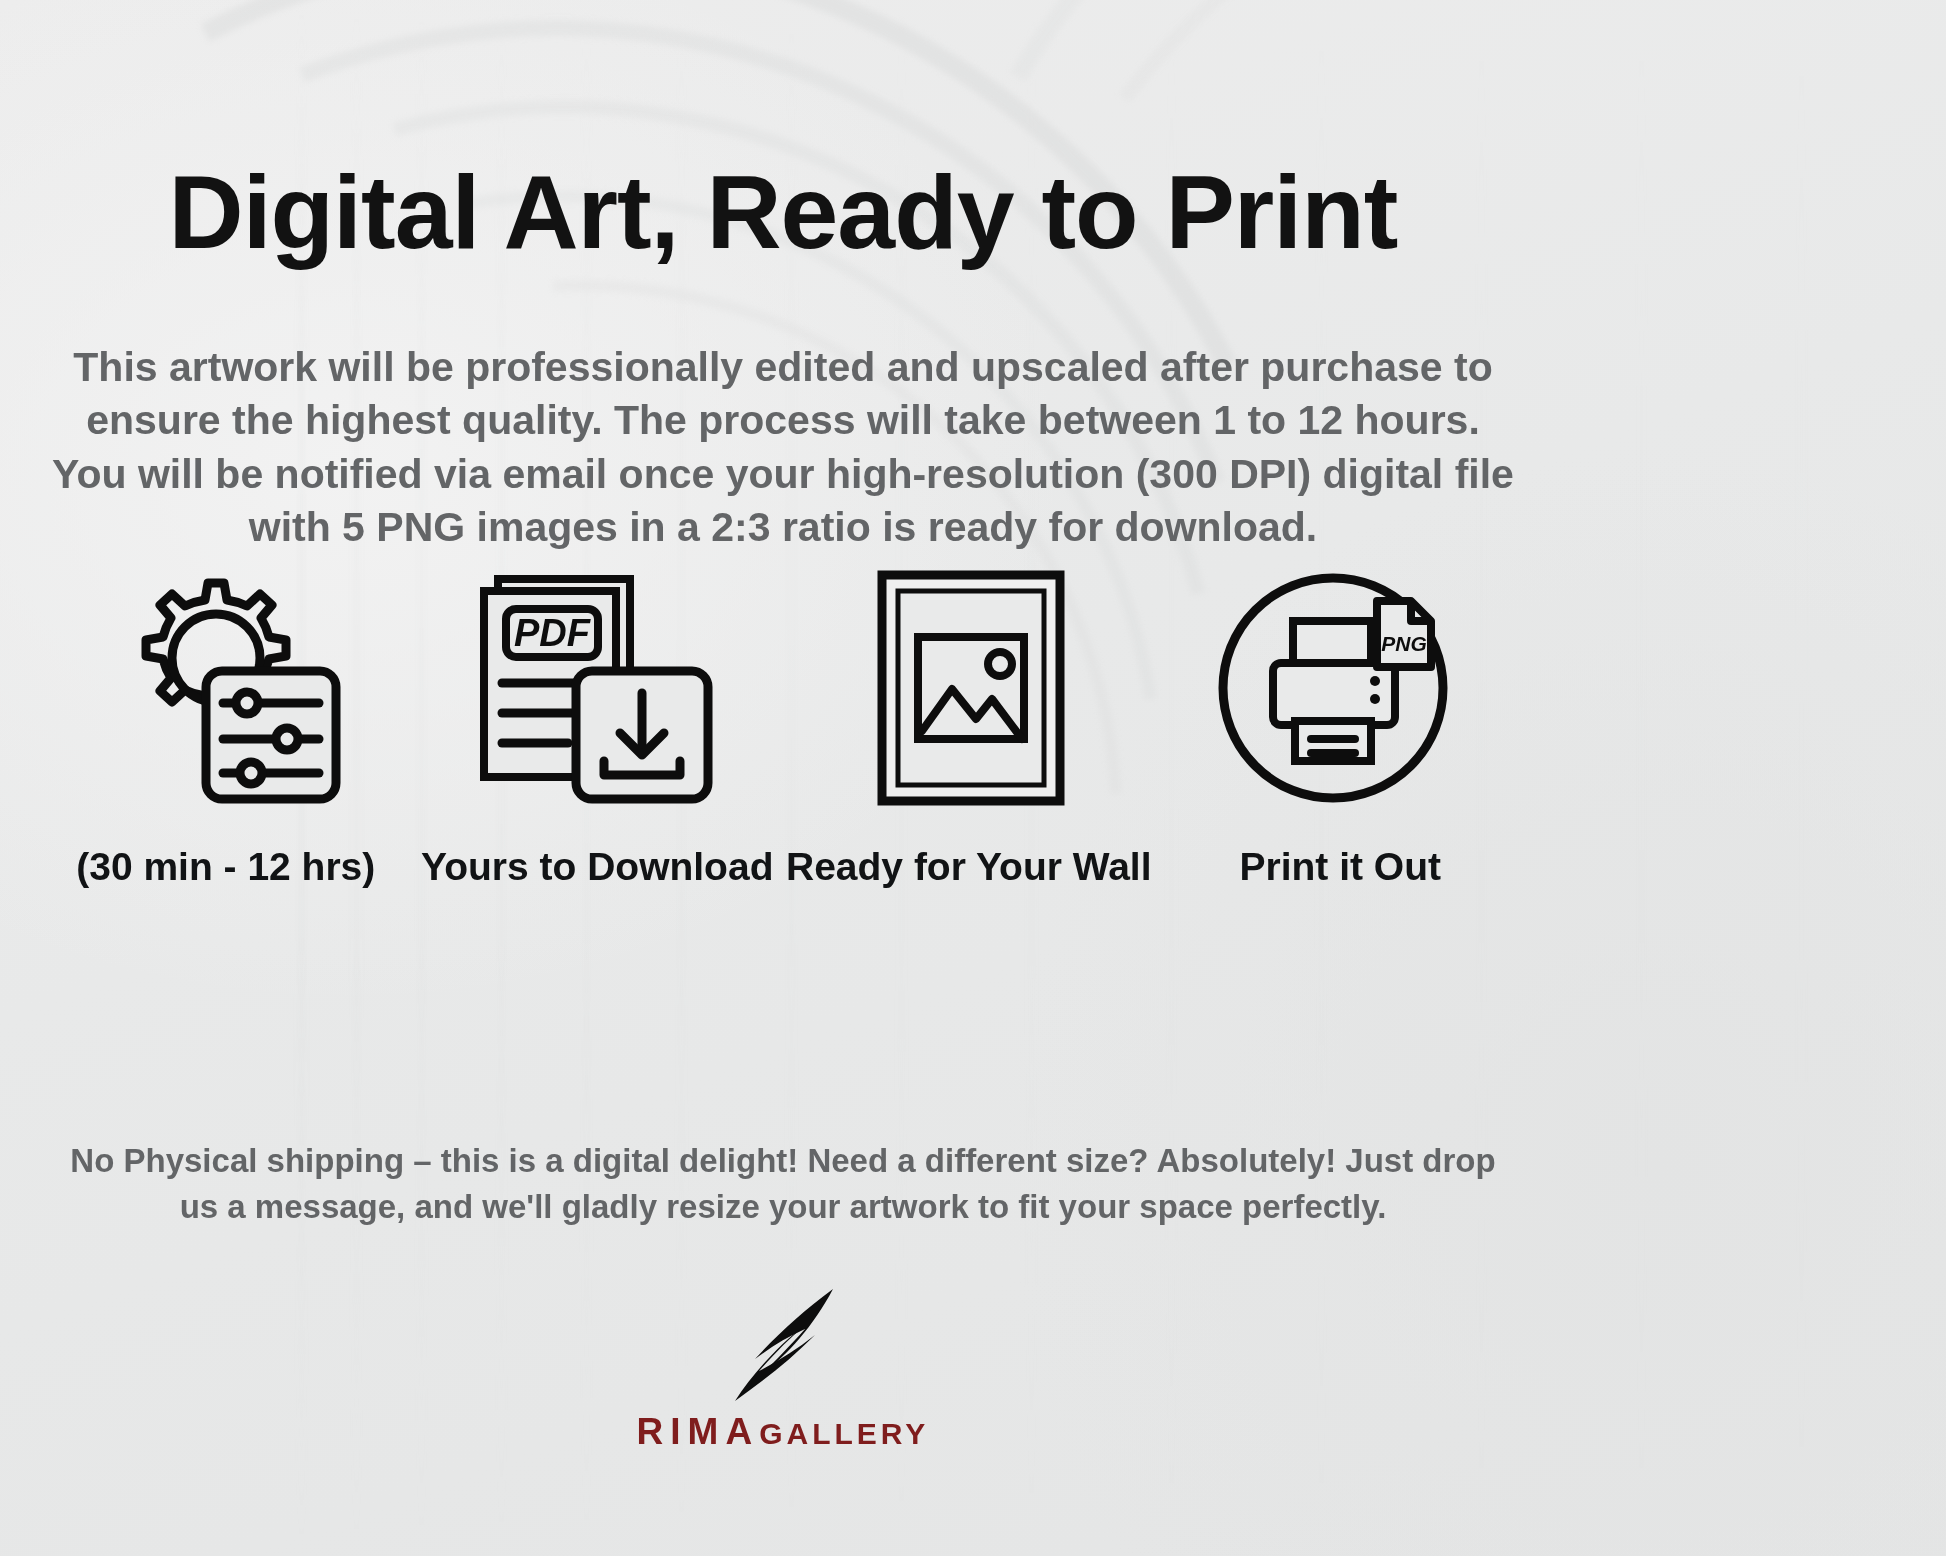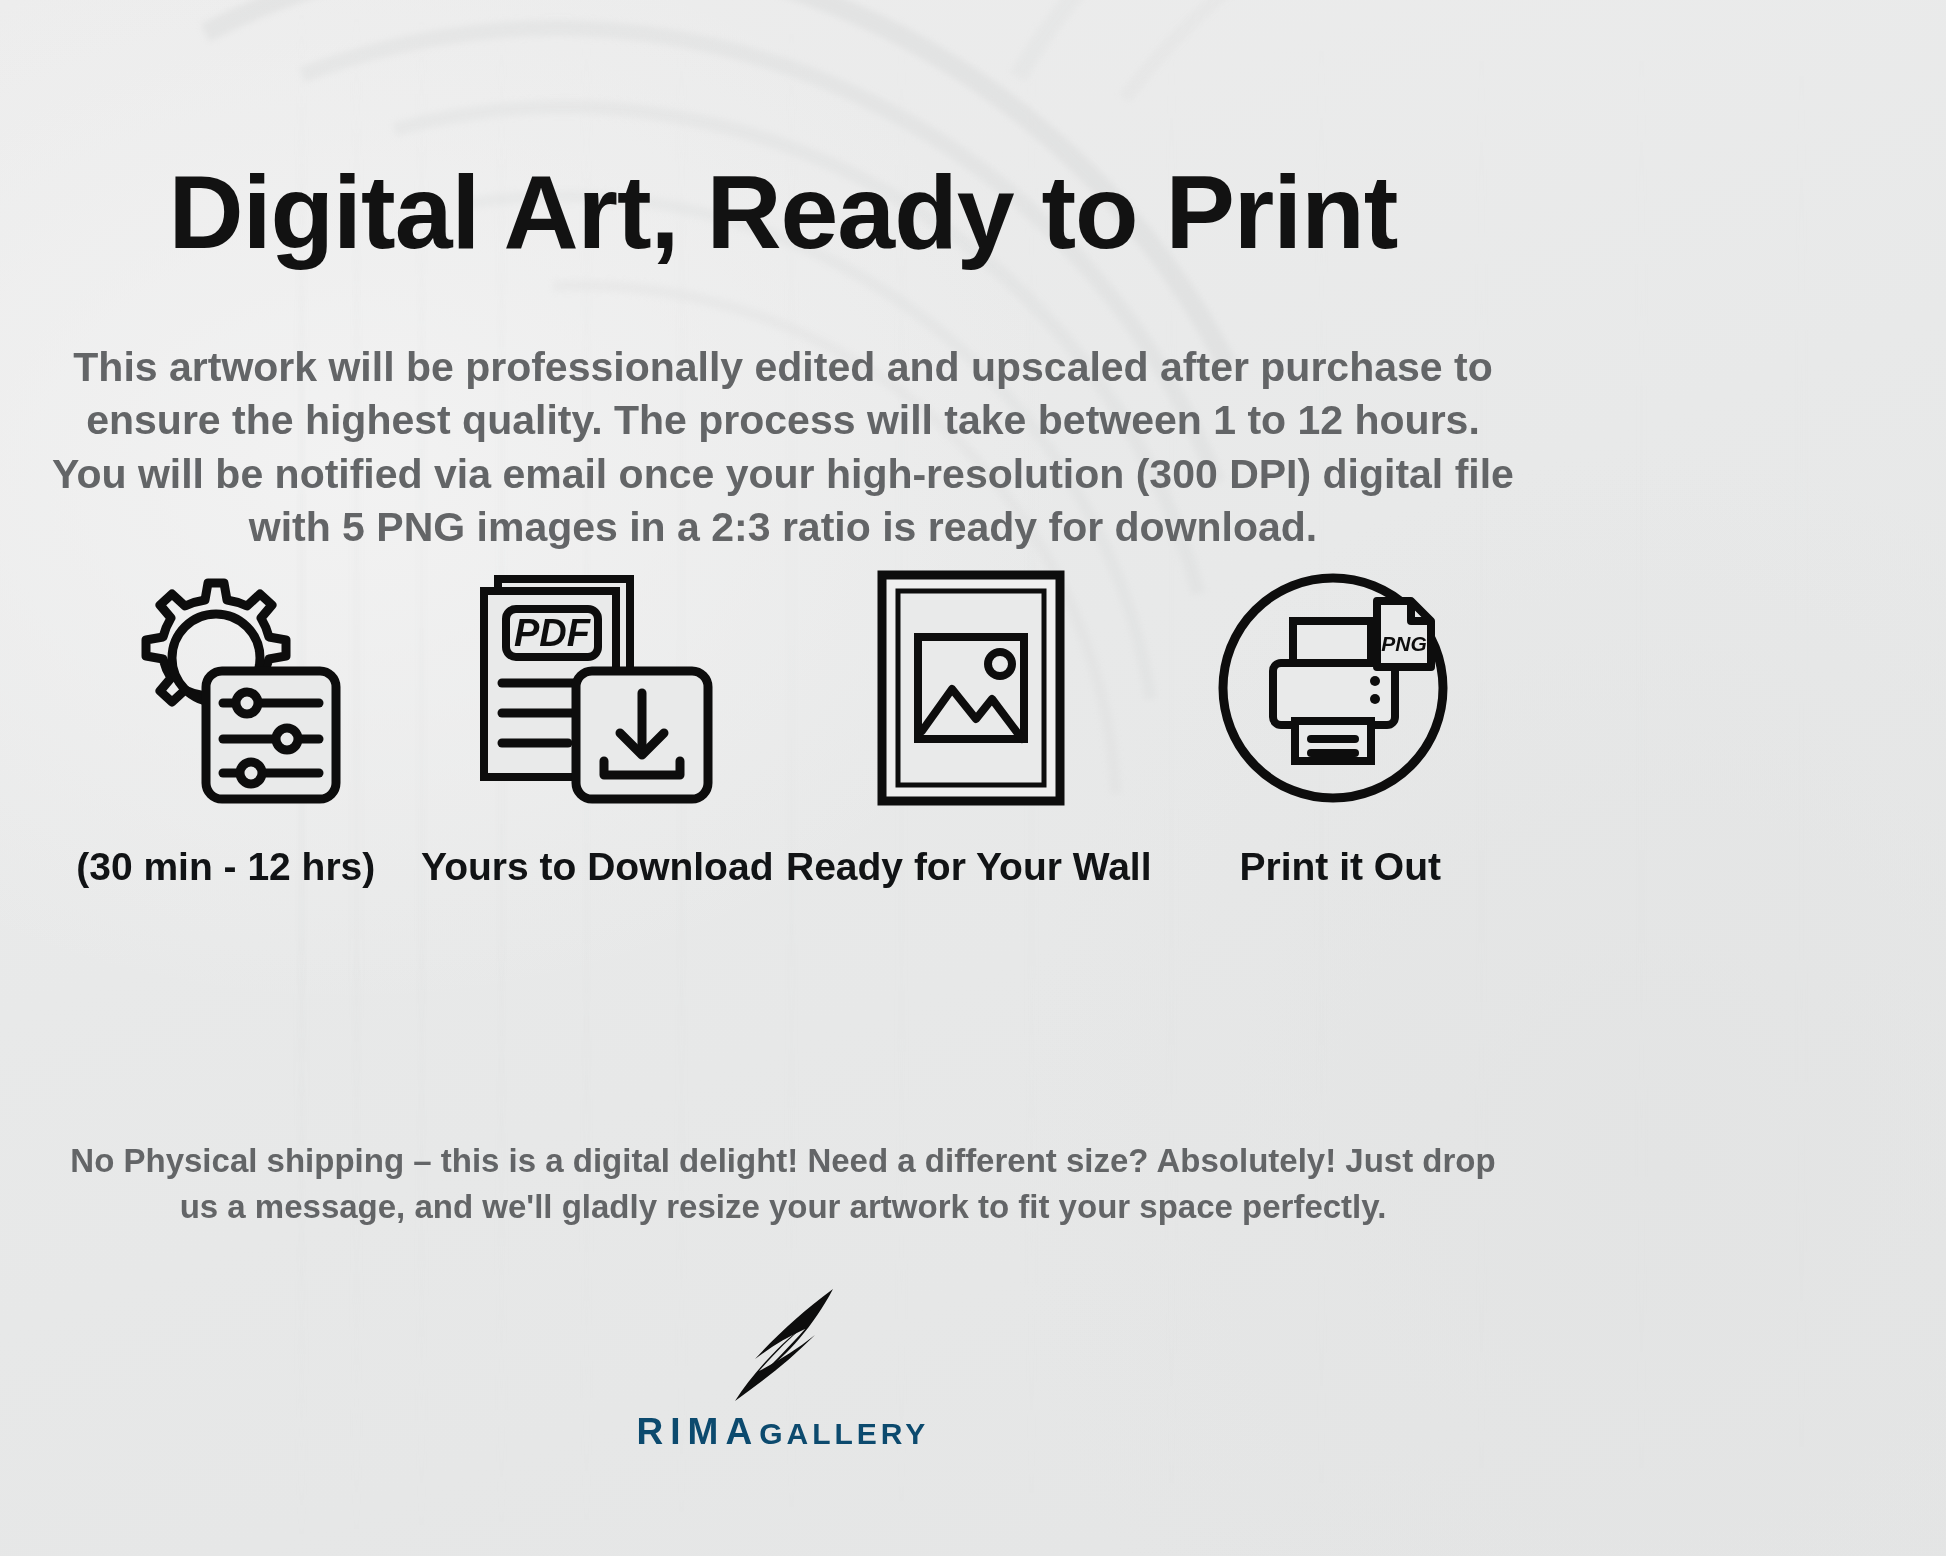--- a/index.html
+++ b/index.html
@@ -85,21 +85,21 @@
     color:#636567;
   }
   .brand{
     position:absolute;top:1285px;left:0;right:0;
     display:flex;flex-direction:column;align-items:center;
   }
   .brand-mark{width:200px;height:120px;}
   .brand-text{
     margin-top:6px;
     display:flex;align-items:baseline;
-    color:#0c4a6e;
+    color:#7f1d1d;
   }
   .brand-rima{
     font-size:37px;font-weight:700;letter-spacing:7px;
   }
   .brand-gallery{
     font-size:30px;font-weight:700;letter-spacing:4px;
   }
 </style>
 </head>
 <body>

